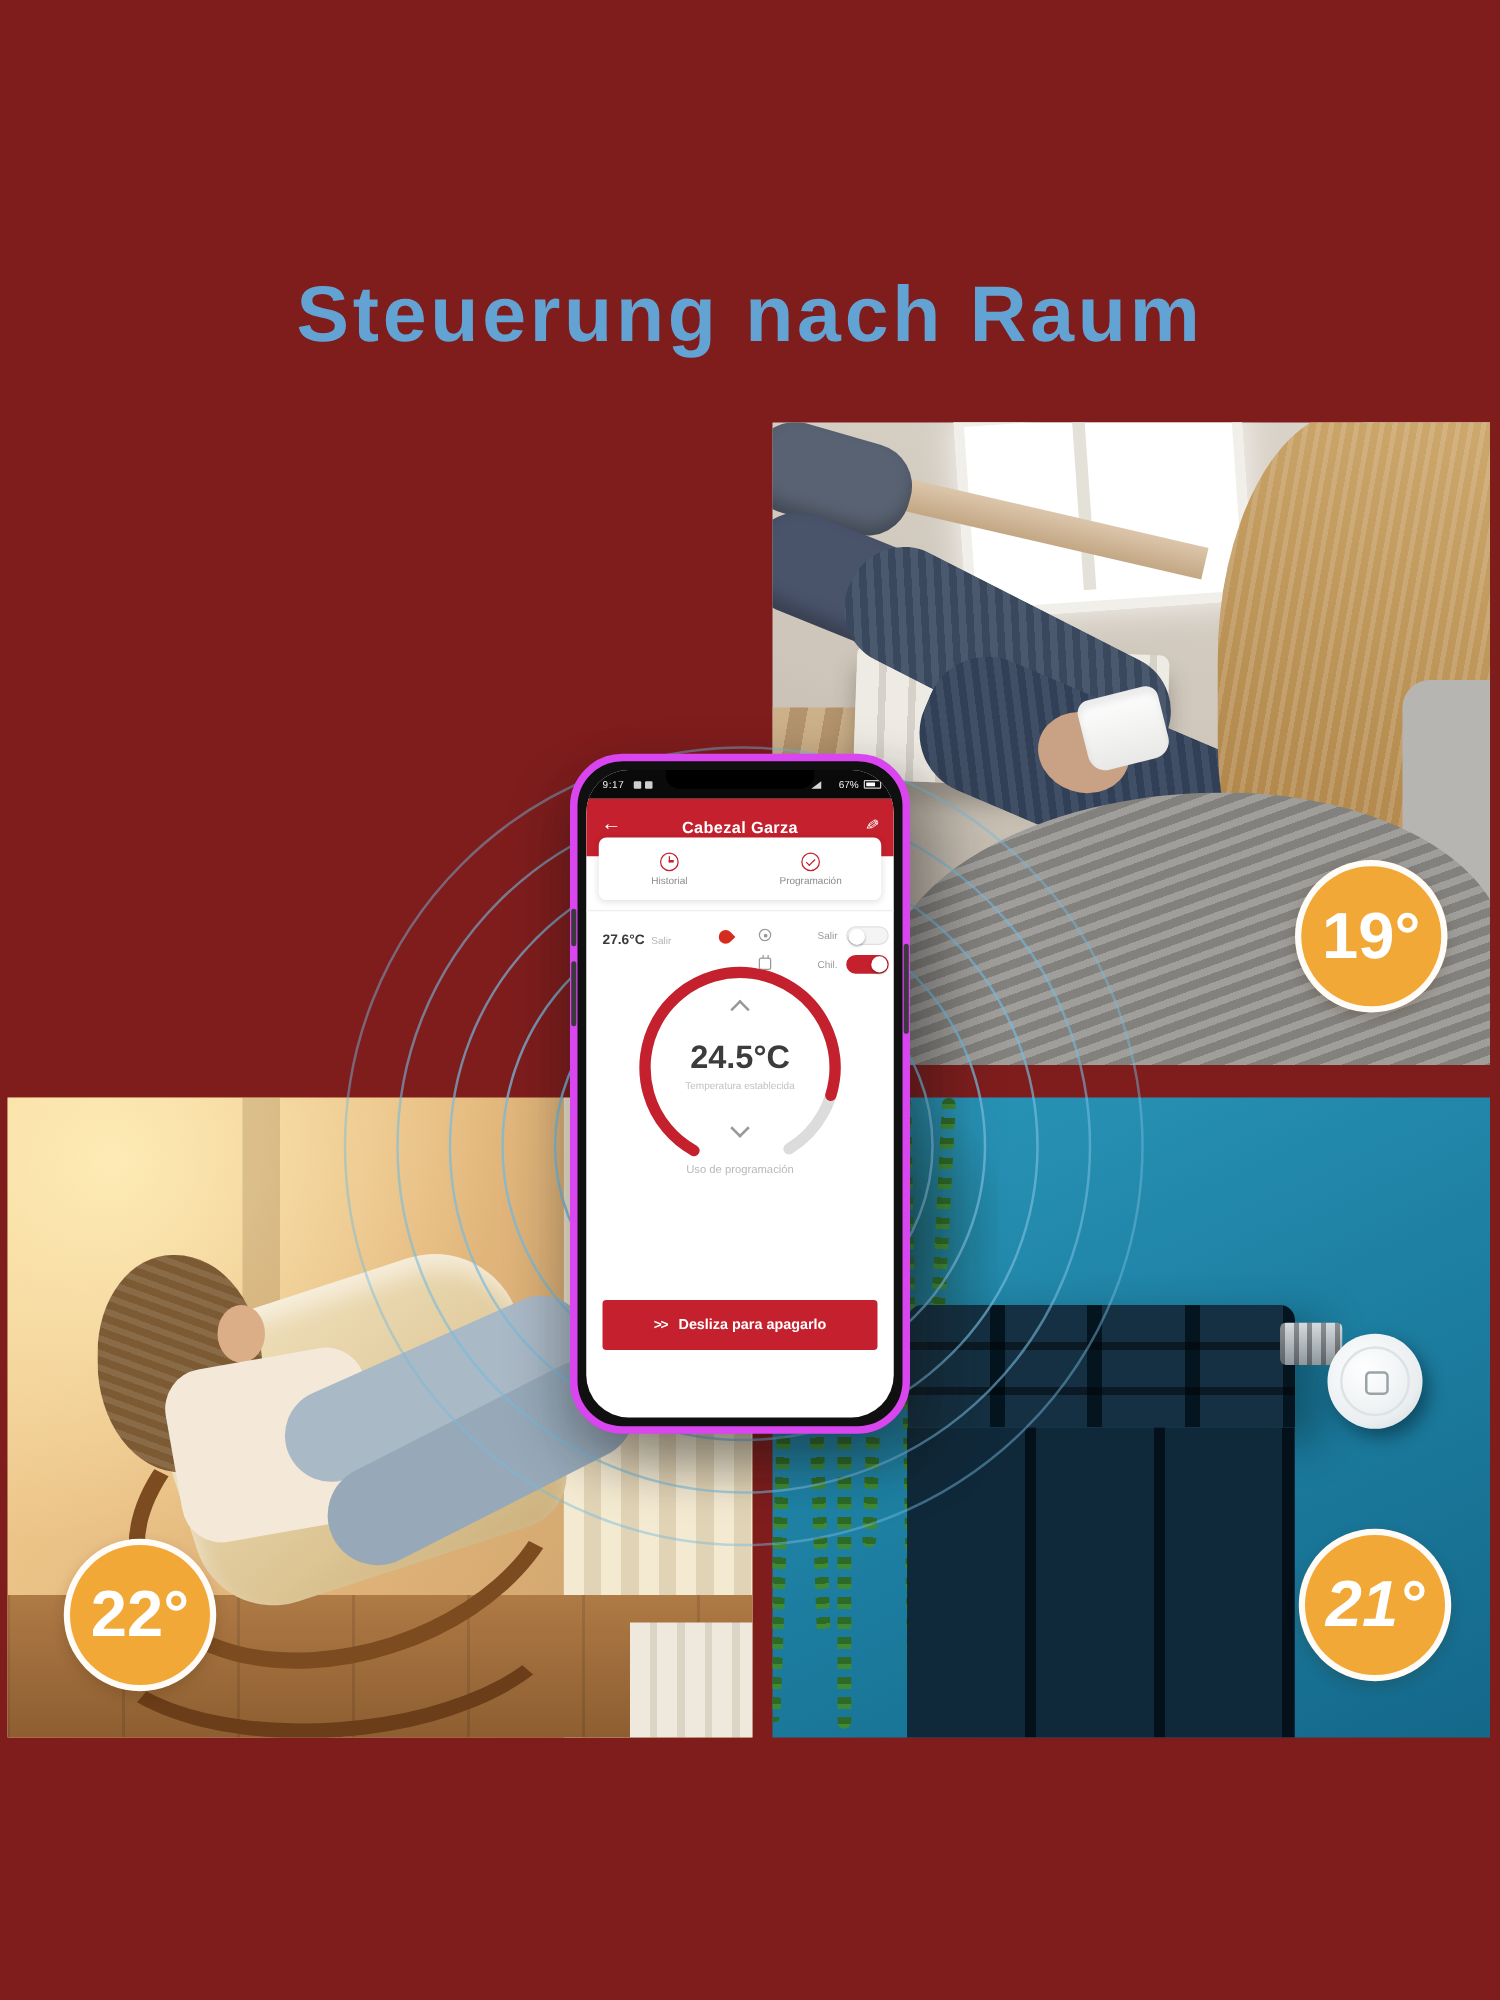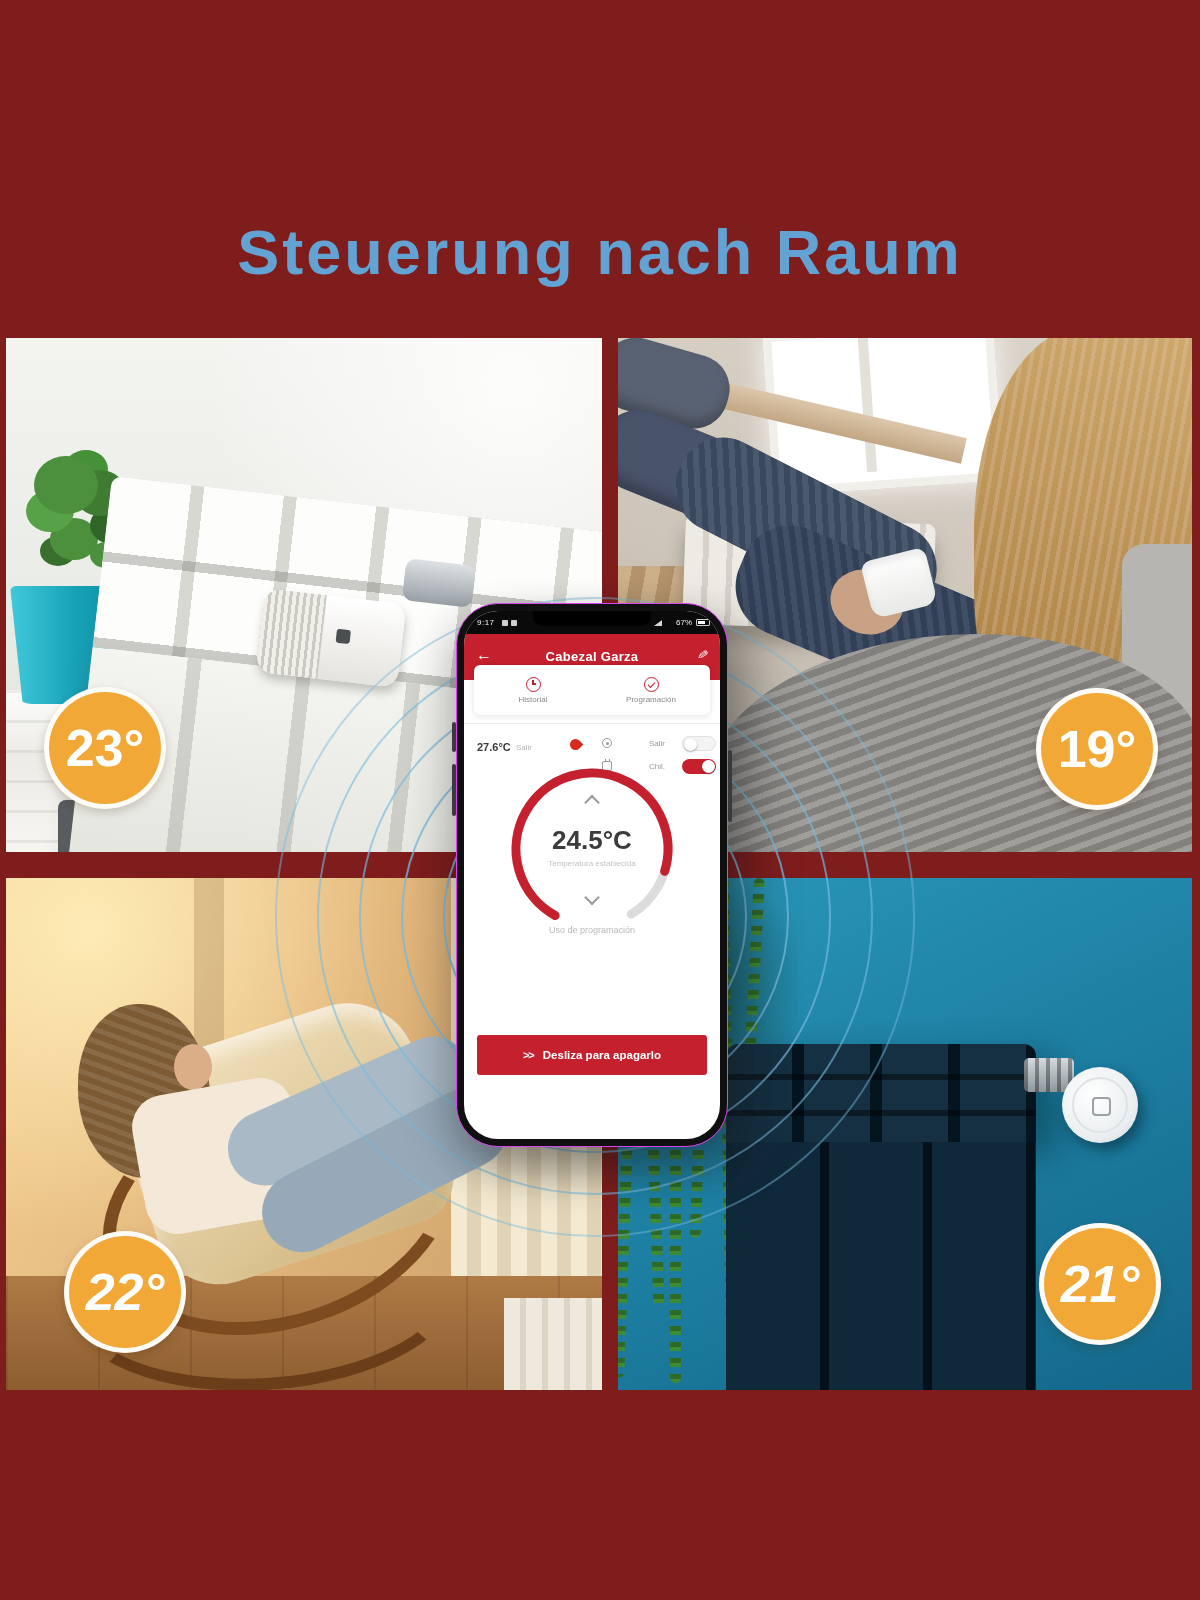--- a/index.html
+++ b/index.html
@@ -116,29 +116,29 @@
       background:radial-gradient(circle at 40% 38%,#ffffff,#eaeef0 65%,#c7d0d4);box-shadow:5px 7px 14px rgba(0,20,30,.45);}
   .br-valve-ring{left:10px;top:10px;width:52px;height:52px;border:2px solid #dde3e5;border-radius:50%;}
   .br-valve-logo{left:30px;top:30px;width:15px;height:15px;border:2px solid #9aa4a8;border-radius:4px;}
 
   
   .badge{position:absolute;width:122px;height:122px;border-radius:50%;background:#f2a837;
       border:5px solid rgba(255,255,255,.96);box-sizing:border-box;display:flex;align-items:center;justify-content:center;
       color:#ffffff;font-size:52px;font-weight:bold;box-shadow:0 4px 10px rgba(60,40,0,.20);z-index:3;}
   .b-tl{left:38px;top:349px;}
   .b-tr{left:418px;top:350px;}
-  .b-bl{left:58px;top:353px;font-style:italic;}
+  .b-bl{left:45px;top:353px;}
   .b-br{left:421px;top:345px;font-style:italic;}
 
   
   .ripple{position:absolute;border:2px solid rgba(118,186,221,.85);border-radius:50%;z-index:5;}
 
   
   .phone{position:absolute;left:456px;top:603px;width:272px;height:544px;z-index:10;
-      background:#101010;border-radius:42px;border:1px solid #d946ef;box-sizing:border-box;
+      background:#101010;border-radius:42px;border:6px solid #d946ef;box-sizing:border-box;
       box-shadow:26px 22px 46px rgba(20,20,20,.35),-14px 20px 40px rgba(20,20,20,.22);}
   .side-btn{position:absolute;background:#3a3a3a;border-radius:2px;}
   .sb-l1{left:-5px;top:118px;width:4px;height:30px;}
   .sb-l2{left:-5px;top:160px;width:4px;height:52px;}
   .sb-r1{right:-5px;top:146px;width:4px;height:72px;}
   .screen{position:absolute;left:7px;top:7px;right:7px;bottom:7px;background:#ffffff;border-radius:34px;overflow:hidden;}
   .screen *{position:absolute;box-sizing:border-box;}
 
   .status{left:0;top:0;width:100%;height:23px;background:#0a0a0a;}
   .status-time{left:13px;top:7px;font-size:8px;color:#f2f2f2;letter-spacing:.5px;}
@@ -197,37 +197,20 @@
   .slide-arrows{position:relative;color:#ffffff;font-size:11px;font-weight:bold;letter-spacing:-1px;}
   .slide-label{position:relative;color:#ffffff;font-size:11.5px;font-weight:bold;}
 </style>
 </head>
 <body>
 
 <div class="page">
 
   <div class="main-title">Steuerung nach Raum</div>
 
-  <div class="photo p-tl">
-    <div class="tl-glow"></div>
-    <div class="tl-sill"></div>
-    <div class="tl-darkpot"></div>
-    <div class="tl-bush"></div>
-    <div class="tl-pot"></div>
-    <div class="tl-radiator">
-      <div class="tl-fins"></div>
-      <div class="tl-body"></div>
-    </div>
-    <div class="tl-pipe"></div>
-    <div class="tl-valve">
-      <div class="tl-valve-ribs"></div>
-      <div class="tl-valve-logo"></div>
-    </div>
-    <div class="badge b-tl">23°</div>
-  </div>
 
   <div class="photo p-tr">
     <div class="tr-window"></div>
     <div class="tr-window-bar"></div>
     <div class="tr-sill"></div>
     <div class="tr-window2"></div>
     <div class="tr-floor"></div>
     <div class="tr-radiator"></div>
     <div class="tr-sock1"></div>
     <div class="tr-sock2"></div>

